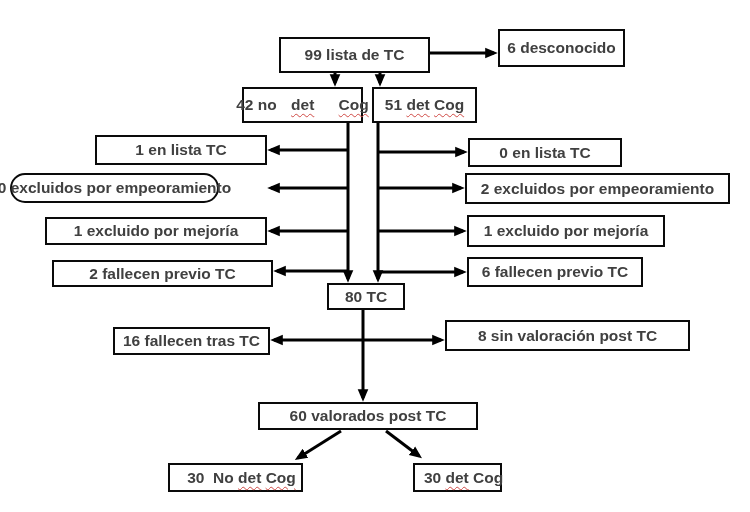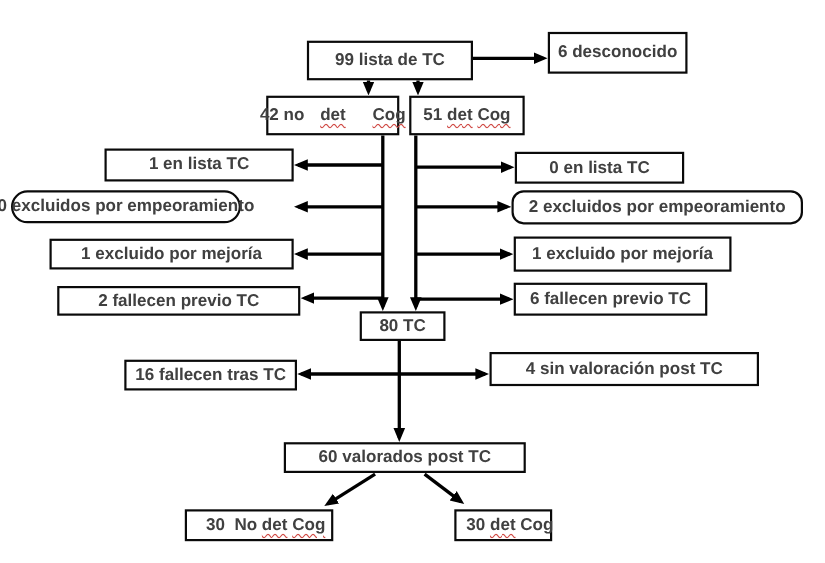--- a/index.html
+++ b/index.html
@@ -75,23 +75,23 @@
 
   <div class="node" style="left:279px; top:37px;  width:151px; height:36px;">99 lista de TC</div>
   <div class="node" style="left:498px; top:29px;  width:127px; height:38px;">6 desconocido</div>
   <div class="node" style="left:242px; top:87px;  width:121px; height:36px;gap:10px;"><span>42 no </span><span class="sq">det</span><span> </span><span class="sq">Cog</span></div>
   <div class="node" style="left:372px; top:87px;  width:105px; height:36px;"><span>51 </span><span class="sq">det</span><span> </span><span class="sq">Cog</span></div>
   <div class="node" style="left:95px;  top:135px; width:172px; height:30px;">1 en lista TC</div>
   <div class="node" style="left:10px;  top:173px; width:209px; height:30px;border-radius:15px;">0 excluidos por empeoramiento</div>
   <div class="node" style="left:45px;  top:217px; width:222px; height:28px;">1 excluido por mejoría</div>
   <div class="node" style="left:52px;  top:260px; width:221px; height:27px;">2 fallecen previo TC</div>
   <div class="node" style="left:468px; top:138px; width:154px; height:29px;">0 en lista TC</div>
-  <div class="node" style="left:465px; top:173px; width:265px; height:31px;border-radius:11px;">2 excluidos por empeoramiento</div>
+  <div class="node" style="left:465px; top:173px; width:265px; height:31px;">2 excluidos por empeoramiento</div>
   <div class="node" style="left:467px; top:215px; width:198px; height:32px;">1 excluido por mejoría</div>
   <div class="node" style="left:467px; top:257px; width:176px; height:30px;">6 fallecen previo TC</div>
   <div class="node" style="left:327px; top:283px; width:78px;  height:27px;">80 TC</div>
   <div class="node" style="left:113px; top:327px; width:157px; height:28px;">16 fallecen tras TC</div>
-  <div class="node" style="left:445px; top:320px; width:245px; height:31px;">4 sin valoración post TC</div>
+  <div class="node" style="left:445px; top:320px; width:245px; height:31px;">8 sin valoración post TC</div>
   <div class="node" style="left:258px; top:402px; width:220px; height:28px;">60 valorados post TC</div>
   <div class="node" style="left:168px; top:463px; width:135px; height:29px;padding-left:12px;"><span>30  No </span><span class="sq">det</span><span> </span><span class="sq">Cog</span></div>
   <div class="node" style="left:413px; top:463px; width:89px;  height:29px;padding-left:12px;"><span>30 </span><span class="sq">det</span><span> Cog</span></div>
 
 </div>
 
 </body></html>

